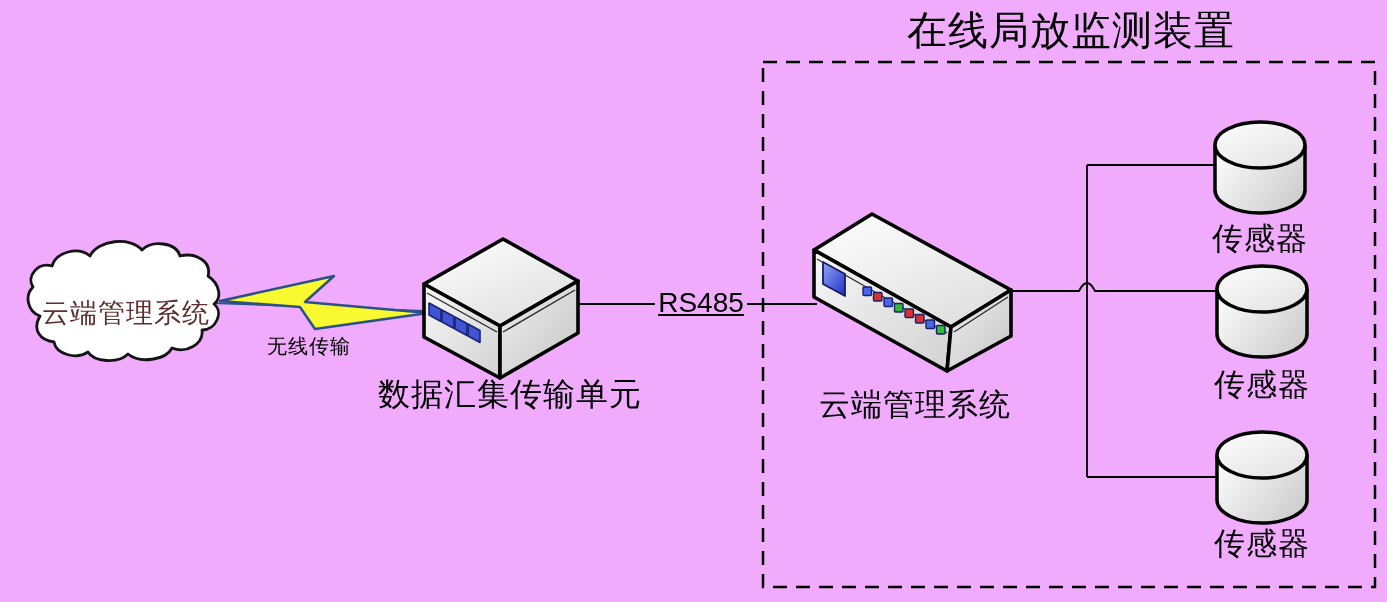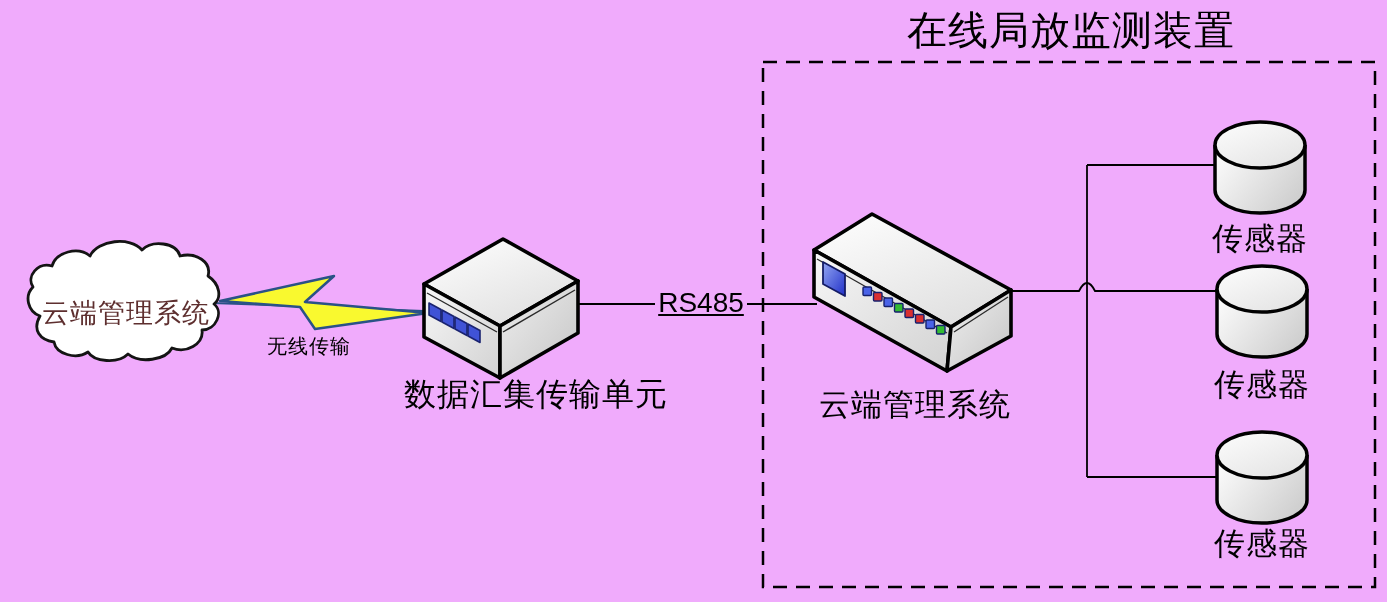--- a/index.html
+++ b/index.html
@@ -15,21 +15,21 @@
     position:absolute;
     transform:translate(-50%,-50%);
     white-space:nowrap;
     color:#000;
     line-height:1;
     letter-spacing:1px;
   }
   .lbl-title{left:1071px;top:30px;font-size:40px;}
   .lbl-cloud{left:126px;top:313px;font-size:27px;color:#5E2F2F;}
   .lbl-wireless{left:309px;top:346px;font-size:20px;}
-  .lbl-dtu{left:536px;top:394px;font-size:32px;}
+  .lbl-dtu{left:510px;top:394px;font-size:32px;}
   .lbl-rs485{left:701px;top:303px;font-size:28px;letter-spacing:0;text-decoration:underline;}
   .lbl-host{left:915px;top:404px;font-size:31px;}
   .lbl-sensor1{left:1260px;top:238px;font-size:31px;}
   .lbl-sensor2{left:1262px;top:384px;font-size:31px;}
   .lbl-sensor3{left:1262px;top:543px;font-size:31px;}
 </style>
 </head>
 <body>
 
 <div class="stage">

